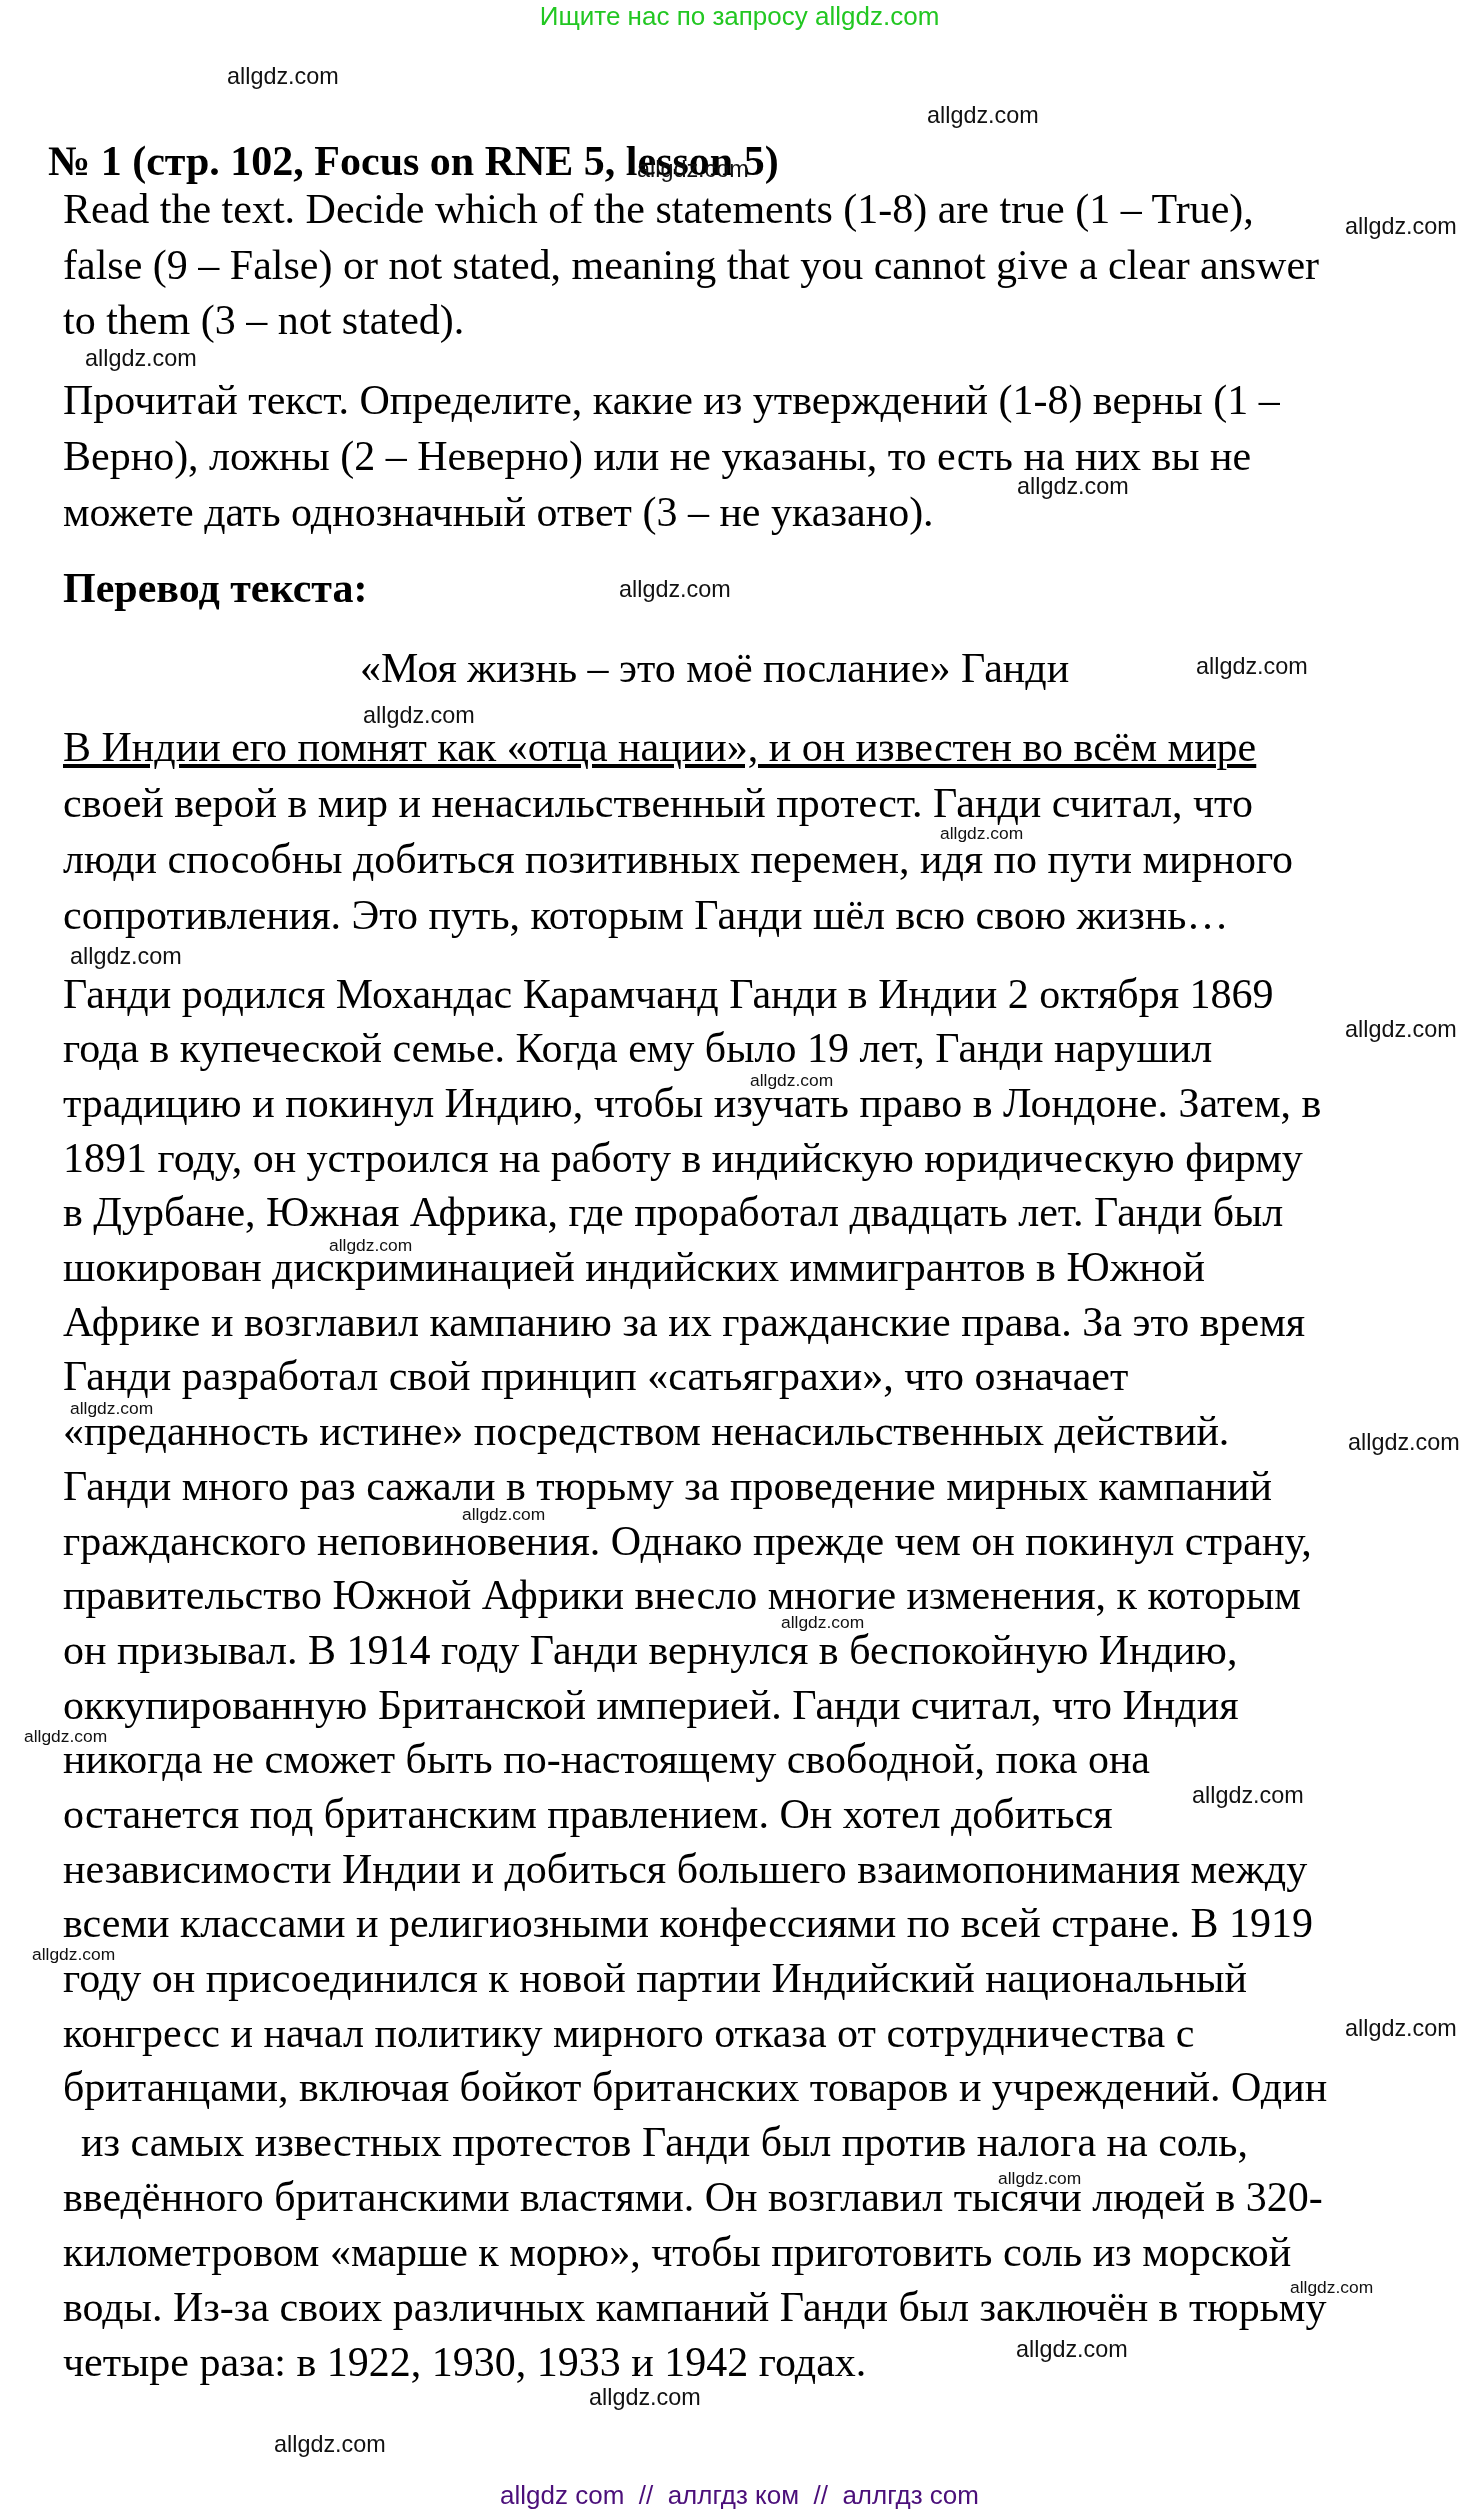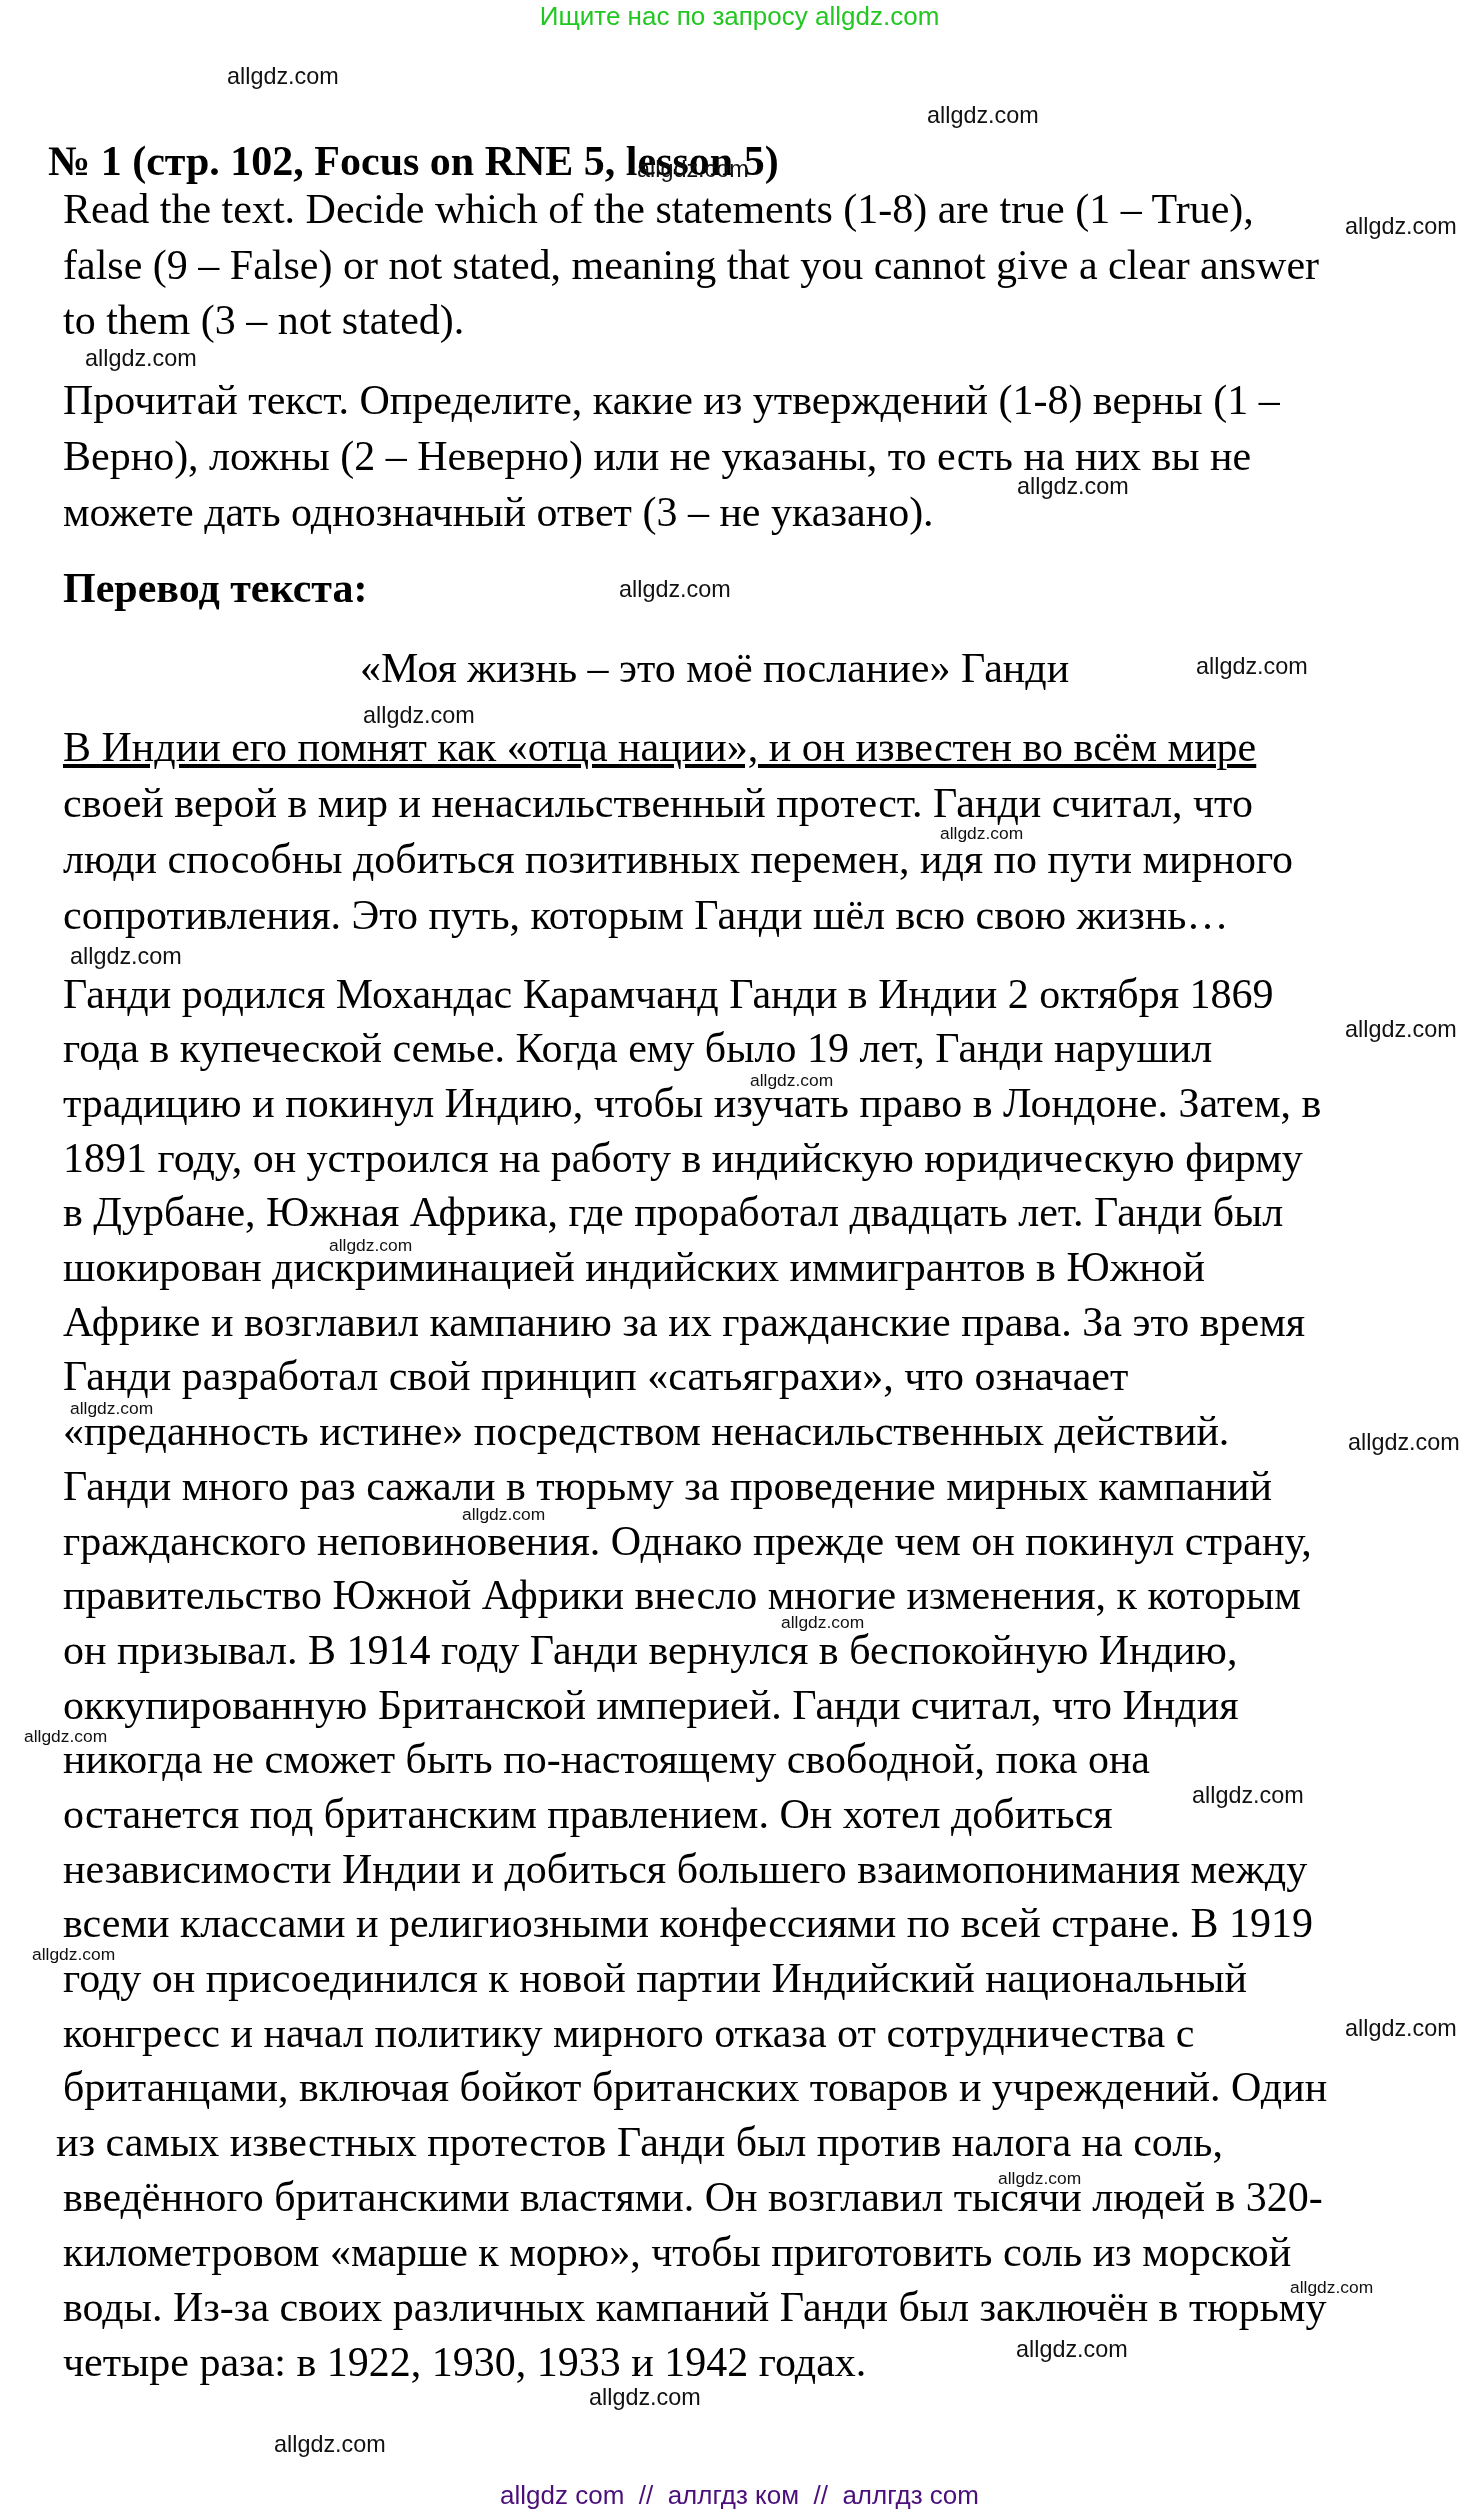--- a/index.html
+++ b/index.html
@@ -74,21 +74,21 @@
   <div class="line" style="left:63px; top:1574px;">правительство Южной Африки внесло многие изменения, к которым</div>
   <div class="line" style="left:63px; top:1629px;">он призывал. В 1914 году Ганди вернулся в беспокойную Индию,</div>
   <div class="line" style="left:63px; top:1684px;">оккупированную Британской империей. Ганди считал, что Индия</div>
   <div class="line" style="left:63px; top:1738px;">никогда не сможет быть по-настоящему свободной, пока она</div>
   <div class="line" style="left:63px; top:1793px;">останется под британским правлением. Он хотел добиться</div>
   <div class="line" style="left:63px; top:1848px;">независимости Индии и добиться большего взаимопонимания между</div>
   <div class="line" style="left:63px; top:1902px;">всеми классами и религиозными конфессиями по всей стране. В 1919</div>
   <div class="line" style="left:63px; top:1957px;">году он присоединился к новой партии Индийский национальный</div>
   <div class="line" style="left:63px; top:2012px;">конгресс и начал политику мирного отказа от сотрудничества с</div>
   <div class="line" style="left:63px; top:2066px;">британцами, включая бойкот британских товаров и учреждений. Один</div>
-  <div class="line" style="left:56px; top:2121px;">из самых известных протестов Ганди был против налога на соль,</div>
+  <div class="line" style="left:81px; top:2121px;">из самых известных протестов Ганди был против налога на соль,</div>
   <div class="line" style="left:63px; top:2176px;">введённого британскими властями. Он возглавил тысячи людей в 320-</div>
   <div class="line" style="left:63px; top:2231px;">километровом «марше к морю», чтобы приготовить соль из морской</div>
   <div class="line" style="left:63px; top:2286px;">воды. Из-за своих различных кампаний Ганди был заключён в тюрьму</div>
   <div class="line" style="left:63px; top:2341px;">четыре раза: в 1922, 1930, 1933 и 1942 годах.</div>
 
   <span class="wm lg" style="left:227px; top:65px;">allgdz.com</span>
   <span class="wm lg" style="left:927px; top:104px;">allgdz.com</span>
   <span class="wm lg" style="left:637px; top:158px;">allgdz.com</span>
   <span class="wm lg" style="left:1345px; top:215px;">allgdz.com</span>
   <span class="wm lg" style="left:85px; top:347px;">allgdz.com</span>

